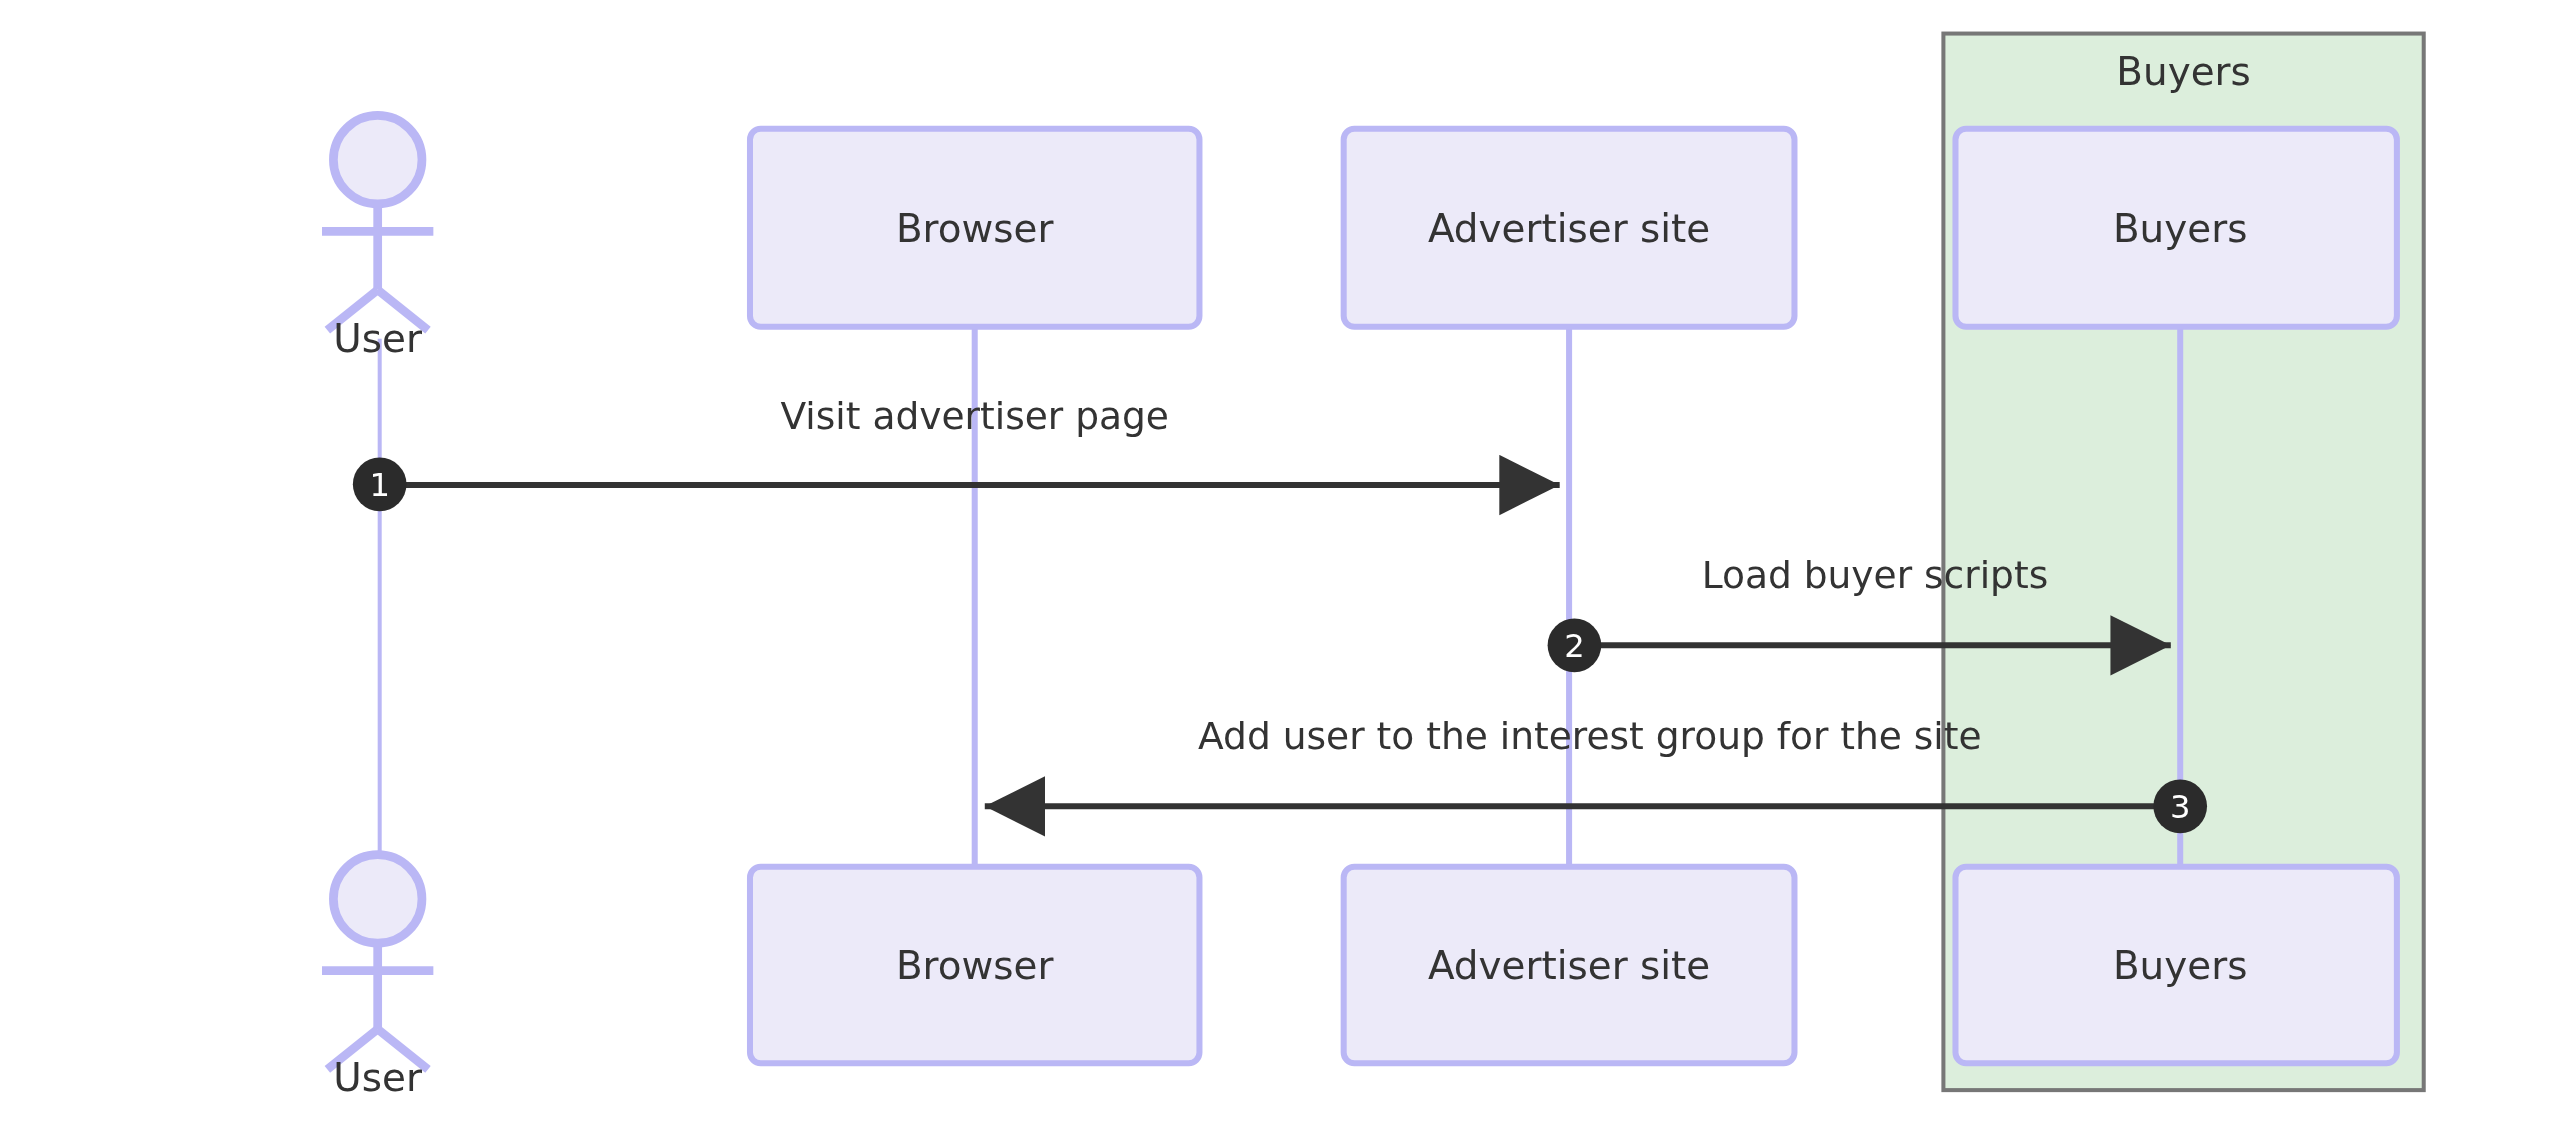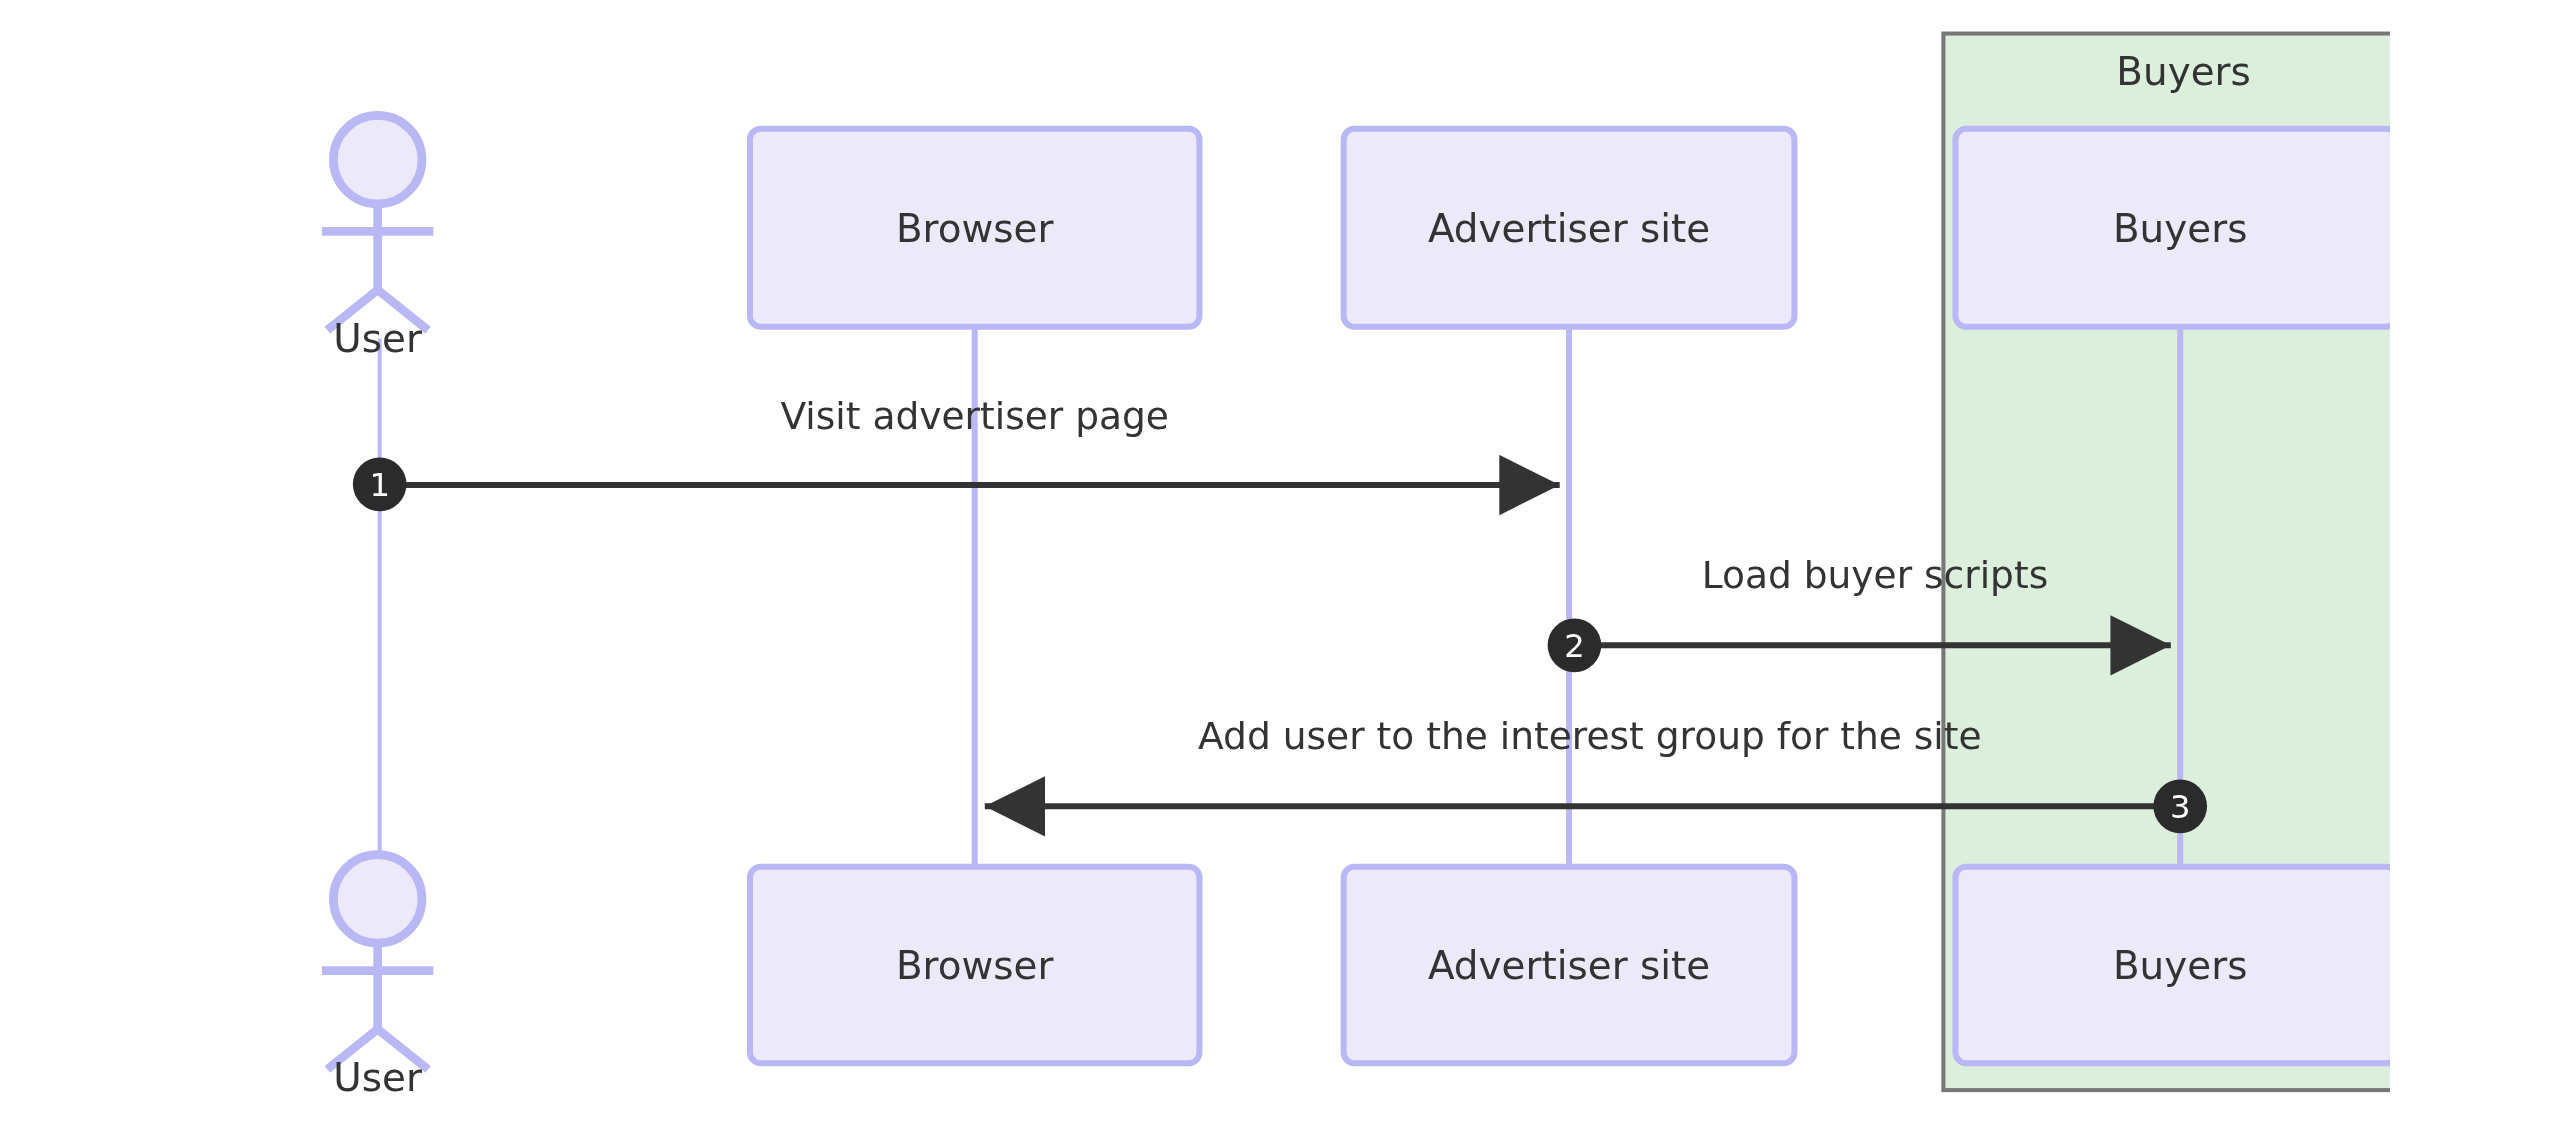--- a/index.html
+++ b/index.html
@@ -6,25 +6,24 @@
   html, body {
     margin: 0;
     padding: 0;
     background: #ffffff;
   }
   body {
     font-family: "DejaVu Sans", "Liberation Sans", sans-serif;
   }
   #stage {
     position: relative;
-    width: 2356px;
+    width: 2576px;
     height: 1123px;
     background: #ffffff;
     overflow: hidden;
-    padding-left: 34px;
   }
   #stage svg {
     position: absolute;
     left: 0;
     top: 0;
     width: 2576px;
     height: 1123px;
     display: block;
   }
   .participant-label,

